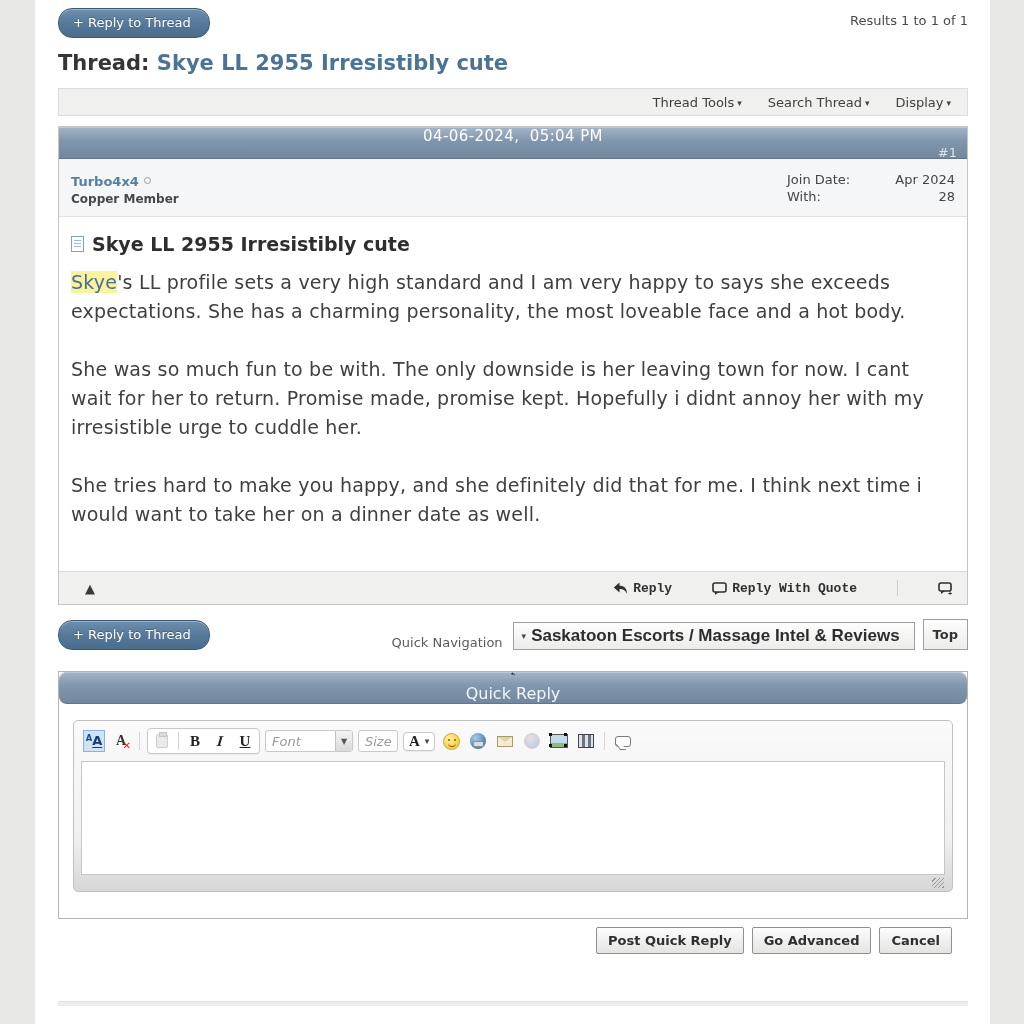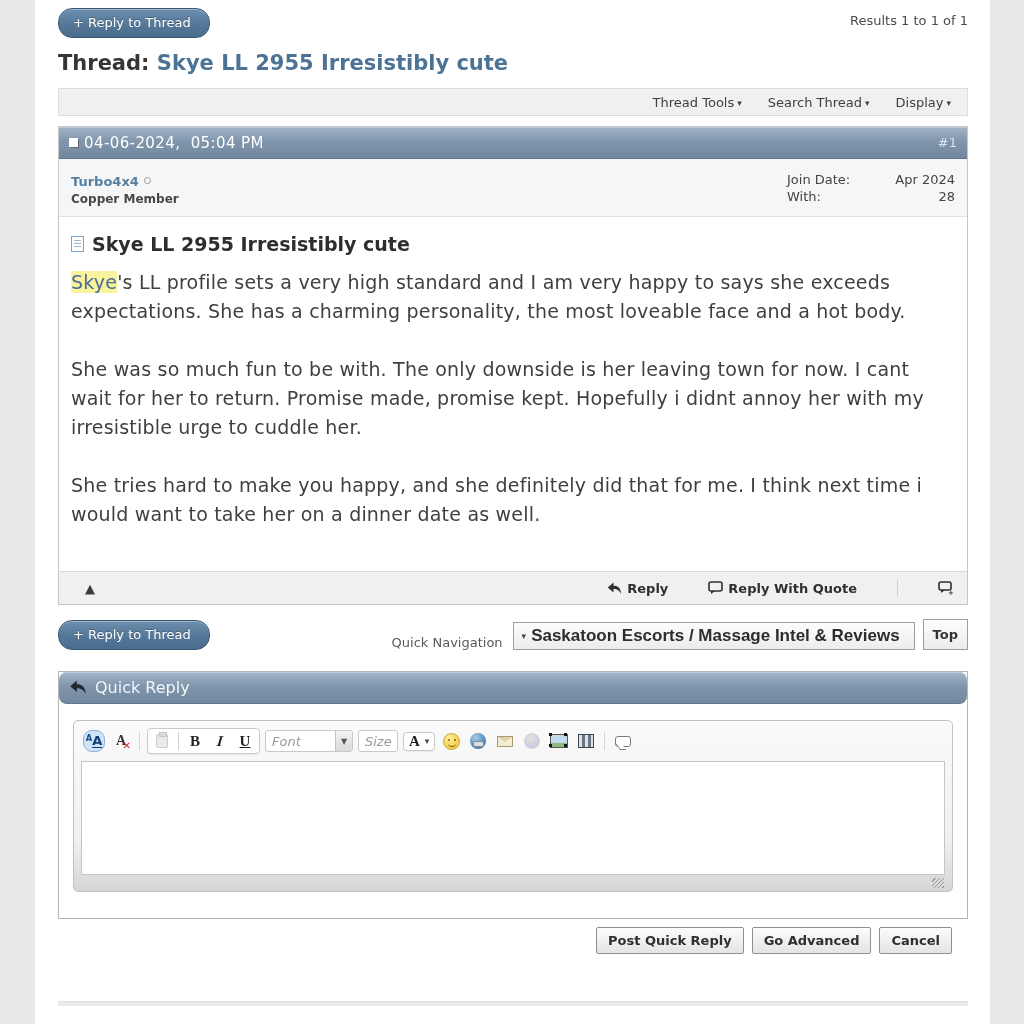--- a/index.html
+++ b/index.html
@@ -26,21 +26,21 @@
   
   .tools-bar { margin-top:13px; height:28px; background:#f0f0ee; border:1px solid #dcdcda;
                display:flex; justify-content:flex-end; align-items:center; gap:26px; padding-right:16px; }
   .tools-bar .tool { font-size:13px; color:#3f3f3f; cursor:pointer;text-align:right; }
   .caret { font-size:9px; color:#444; margin-left:3px; vertical-align:1px; }
 
   
   .post { margin-top:10px; border:1px solid #c5c5c5; background:#fff; }
   .steel-bar { height:32px; background:linear-gradient(#a4b5c7,#8096ad 45%,#72889f);
                border-bottom:1px solid #64748c; box-shadow:inset 0 1px 0 #bcc9d7;
-               display:flex; align-items:center; color:#fff; padding:0 10px; }
+               display:flex; align-items:center; color:#fff; padding:0 10px;flex-direction:column; }
   .steel-bar .sq { width:9px; height:9px; background:#fff; margin-right:6px;
                    box-shadow:1px 1px 0 rgba(0,0,0,.25); }
   .steel-bar .date { font-size:15px; white-space:pre; letter-spacing:.4px; }
   .steel-bar .num { margin-left:auto; color:#dde4ec; font-size:13px; }
 
   .user-strip { background:#f5f6f7; border-bottom:1px solid #e2e2e2; display:flex;
                 padding:12px 12px 10px 12px; min-height:53px; }
   .uname { font-size:13px; font-weight:bold; color:#57809f; cursor:pointer; }
   .online-dot { display:inline-block; width:7px; height:7px; border:1px solid #9a9a9a;
                 border-radius:50%; margin-left:5px; vertical-align:2px; }
@@ -55,21 +55,21 @@
                      background:repeating-linear-gradient(#9db9d2 0 1px, transparent 1px 3px); }
   .post-title { font-size:19px; font-weight:bold; color:#2e2e2e; }
   .ptext { font-size:19px; color:#3f3f3f; line-height:29px; letter-spacing:.2px; }
   .ptext p { margin-bottom:29px; }
   .ptext p:last-child { margin-bottom:0; }
   .hl { background:#f9f39e; color:#4a6f93; }
 
   .post-footer { height:33px; background:#f0f0ee; border-top:1px solid #d8d8d8;
                  display:flex; align-items:center; padding:0 14px 0 26px; }
   .warn { font-size:13px; color:#3a3a3a; cursor:pointer; }
-  .pf-right { margin-left:auto; display:flex; align-items:center; gap:40px; }
+  .pf-right { margin-left:auto; display:flex; align-items:flex-end; gap:40px;font-family:Liberation Mono, monospace; }
   .action { display:flex; align-items:center; gap:5px; font-size:13px; font-weight:bold;
             color:#2f2f2f; cursor:pointer; }
   .pf-sep { width:1px; height:16px; background:#cfcfcf; }
 
   
   .nav-row { display:flex; align-items:center; margin-top:14px; }
   .nav-right { margin-left:auto; display:flex; align-items:flex-end; }
   .qn-label { font-size:13px; color:#5a5a5a; margin-right:10px; }
   .qn-box { display:flex; align-items:center; height:28px; border:1px solid #9e9e9e;
             background:linear-gradient(#fdfdfd,#ececea); padding:0 14px 0 8px; cursor:pointer; }
@@ -81,21 +81,21 @@
 
   
   .qr-panel { margin-top:21px; border:1px solid #b5b5b5; background:#fff; }
   .qr-head { gap:8px;border-radius:8px; }
   .qr-head .qr-title { font-size:16px; color:#f3f6f9; }
   .qr-body { padding:16px 14px 26px 14px; }
   .editor { border:1px solid #c0c0c0; border-radius:5px;
             background:linear-gradient(#fafafa,#f0f0f0 70%,#d6d6d6); overflow:hidden; }
   .etb { display:flex; align-items:center; gap:5px; padding:7px 9px; }
   .tbtn { width:22px; height:22px; display:flex; align-items:center; justify-content:center;
-          border-radius:9px; cursor:pointer; position:relative; }
+          border-radius:0; cursor:pointer; position:relative; }
   .tbtn.selected { background:#cfe3f6; border:1px solid #8ab2dc; }
   .tgroup { display:flex; align-items:center; gap:3px; background:#fff; border:1px solid #c9c9c9;
             border-radius:4px; padding:1px 3px; box-shadow:0 1px 1px rgba(0,0,0,.06); }
   .tsep { width:1px; height:18px; background:#d4d4d4; margin:0 2px; }
   .serif-b { font-family:"Liberation Serif",serif; font-weight:bold; font-size:15px; color:#222; }
   .it { font-style:italic; transform:skewX(-6deg); }
   .un { text-decoration:underline; }
   .aa-icon { font-size:10px; font-weight:bold; color:#1c4e8c; line-height:1; }
   .aa-icon .a2 { font-size:13px; text-decoration:underline; color:#123d75; }
   .rf-icon .serif-b { font-size:14px; color:#333; }

